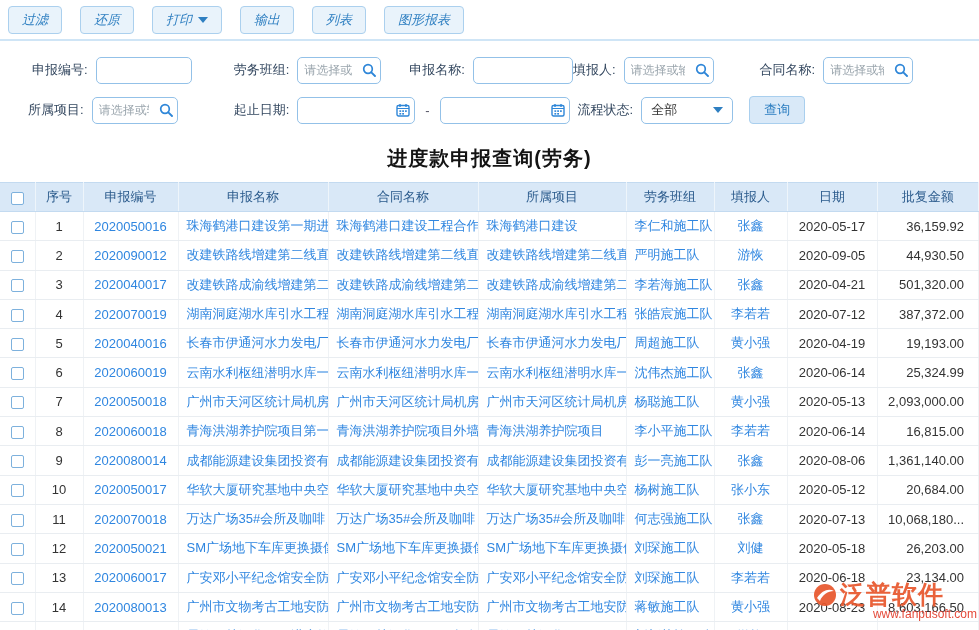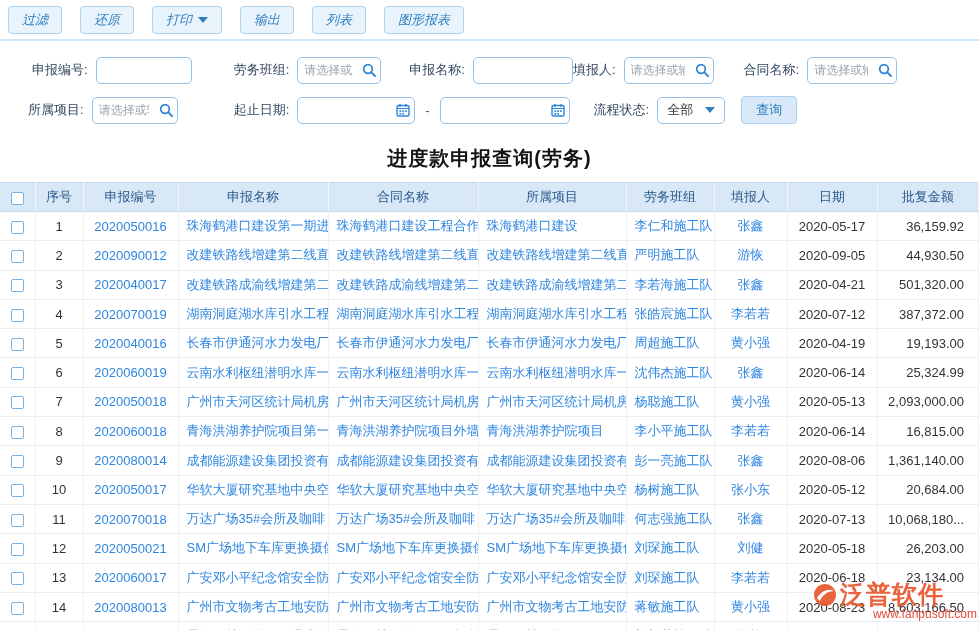--- a/index.html
+++ b/index.html
@@ -99,21 +99,21 @@
     <span class="f-label" style="">填报人:</span>
     <span class="f-input" style="width:90px">
       <input placeholder="请选择或输" style="">
       <span class="icon-btn">
         <svg width="14" height="14" viewBox="0 0 14 14">
             <circle cx="6" cy="6" r="4.3" fill="none" stroke="#2e86d8" stroke-width="1.7"></circle>
             <line x1="9.3" y1="9.3" x2="13" y2="13" stroke="#2e86d8" stroke-width="1.9" stroke-linecap="round"></line>
           </svg>
       </span>
     </span>
-    <span class="f-label" style="margin-left:30px">合同名称:</span>
+    <span class="f-label" style="margin-left:46px">合同名称:</span>
     <span class="f-input" style="width:90px">
       <input placeholder="请选择或输" style="">
       <span class="icon-btn">
         <svg width="14" height="14" viewBox="0 0 14 14">
             <circle cx="6" cy="6" r="4.3" fill="none" stroke="#2e86d8" stroke-width="1.7"></circle>
             <line x1="9.3" y1="9.3" x2="13" y2="13" stroke="#2e86d8" stroke-width="1.9" stroke-linecap="round"></line>
           </svg>
       </span>
     </span>
   </div>
@@ -156,22 +156,22 @@
             <line x1="10" y1="1" x2="10" y2="4" stroke="#2e86d8" stroke-width="1.4"></line>
             <line x1="1" y1="5.5" x2="13" y2="5.5" stroke="#2e86d8" stroke-width="1.2"></line>
             <rect x="3.4" y="7.3" width="1.8" height="1.6" fill="#2e86d8"></rect>
             <rect x="6.2" y="7.3" width="1.8" height="1.6" fill="#2e86d8"></rect>
             <rect x="9" y="7.3" width="1.8" height="1.6" fill="#2e86d8"></rect>
             <rect x="3.4" y="10" width="1.8" height="1.6" fill="#2e86d8"></rect>
             <rect x="6.2" y="10" width="1.8" height="1.6" fill="#2e86d8"></rect>
           </svg>
       </span>
     </span>
-    <span class="f-label" style="margin-left:24px">流程状态:</span>
-    <span class="select-box" style="width:68px">
+    <span class="f-label" style="margin-left:8px">流程状态:</span>
+    <span class="select-box" style="width:92px">
       <span>全部</span>
       <span class="caret-down"></span>
     </span>
     <button class="query-btn">查询</button>
   </div>
 </div>
 
 <div class="page-title">进度款申报查询(劳务)</div>
 
 <table>

